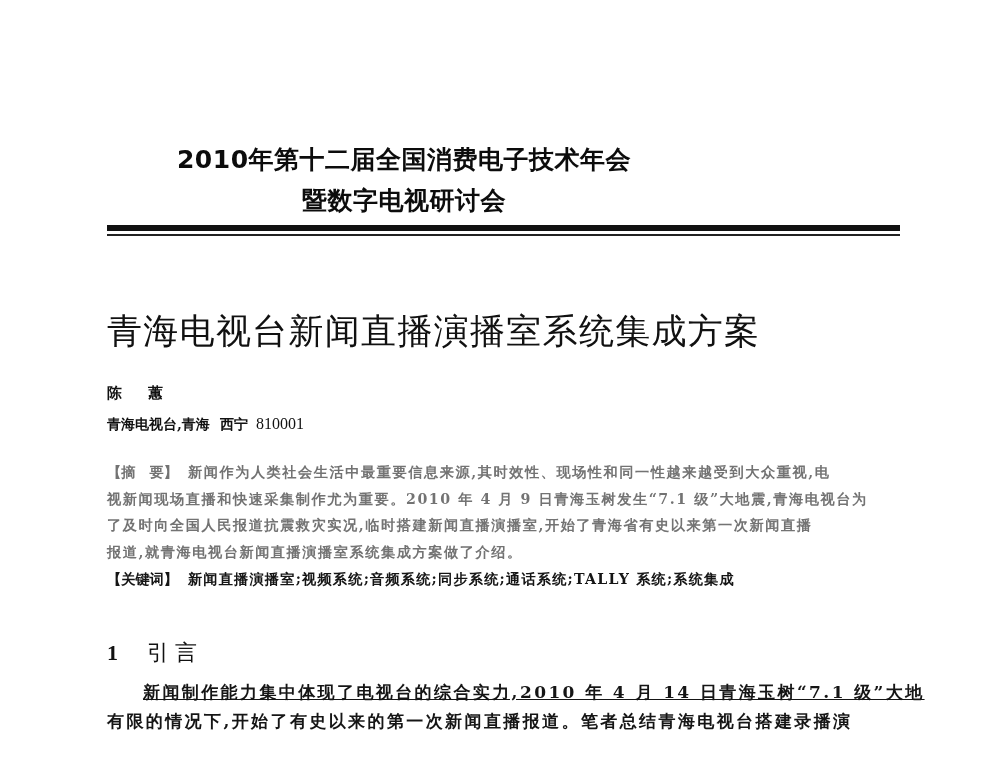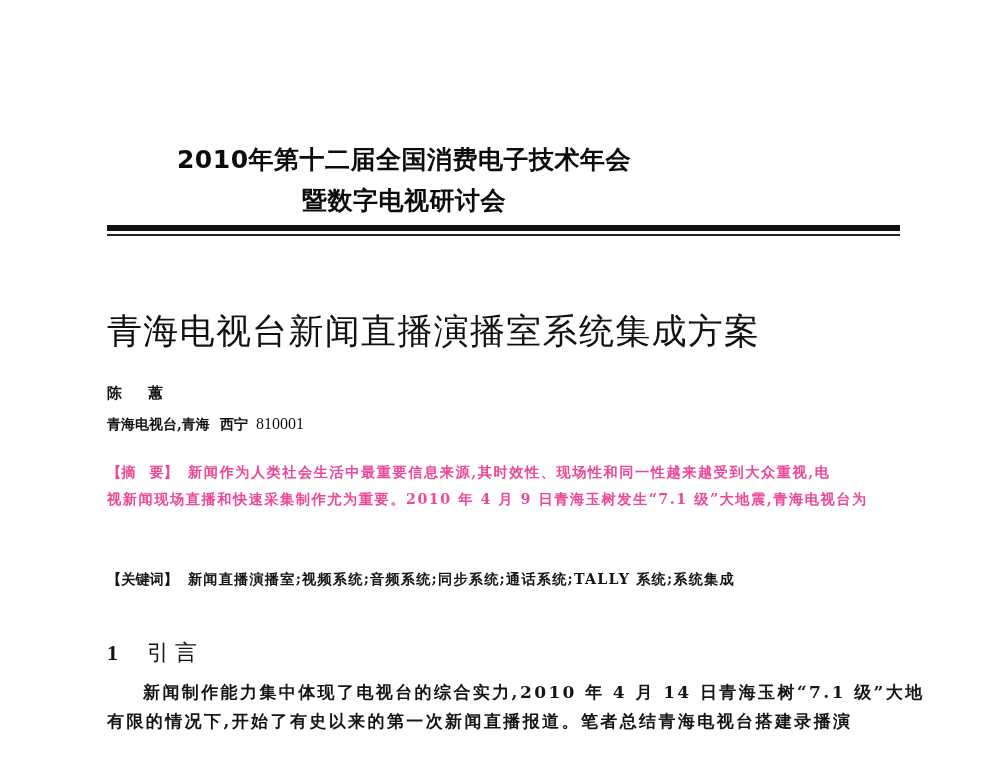--- a/index.html
+++ b/index.html
@@ -72,21 +72,21 @@
     .affil .sp { display: inline-block; width: 10px; }
 
     .abstract-block {
       left: 107px; top: 459px;
       width: 792px;
       font-size: 14.2px;
       line-height: 26.5px;
       letter-spacing: 1.55px;
       font-weight: bold;
       text-align: justify;
-      color: #ec4899;
+      color: #737373;
     }
     .abstract-line { display: block; white-space: nowrap; height: 26.5px; }
     .label {
       font-weight: bold;
       letter-spacing: 0;
       margin-right: 10px;
     }
 
     .keywords {
       left: 107px; top: 566px;
@@ -119,21 +119,21 @@
     .body-text {
       left: 107px; top: 678px;
       width: 795px;
       font-size: 17px;
       line-height: 29px;
       letter-spacing: 2.4px;
       font-weight: bold;
       color: #151515;
     }
     .body-line { display: block; white-space: nowrap; height: 29px; }
-    .indent { padding-left: 36px; }
+    .indent { padding-left: 36px; text-decoration: underline; }
   </style>
 </head>
 <body>
 
 <div class="abs conf-title conf-line1">2010年第十二届全国消费电子技术年会</div>
 <div class="abs conf-title conf-line2">暨数字电视研讨会</div>
 
 <div class="abs rule-thick"></div>
 <div class="abs rule-thin"></div>
 
@@ -143,20 +143,22 @@
   <span>陈</span><span class="gap"></span><span>蕙</span>
 </div>
 
 <div class="abs affil">
   <span>青海电视台,青海</span><span class="sp"></span><span>西宁</span><span class="zip">810001</span>
 </div>
 
 <div class="abs abstract-block">
   <span class="abstract-line"><span class="label">【摘　要】</span><span>新闻作为人类社会生活中最重要信息来源,其时效性、现场性和同一性越来越受到大众重视,电</span></span>
   <span class="abstract-line">视新闻现场直播和快速采集制作尤为重要。2010 年 4 月 9 日青海玉树发生“7.1 级”大地震,青海电视台为</span>
+  <span class="abstract-line">了及时向全国人民报道抗震救灾实况,临时搭建新闻直播演播室,开始了青海省有史以来第一次新闻直播</span>
+  <span class="abstract-line">报道,就青海电视台新闻直播演播室系统集成方案做了介绍。</span>
 </div>
 
 <div class="abs keywords">
   <span class="label">【关键词】</span><span>新闻直播演播室;视频系统;音频系统;同步系统;通话系统;TALLY 系统;系统集成</span>
 </div>
 
 <div class="abs section-heading">
   <span class="num">1</span><span class="htext">引言</span>
 </div>
 

